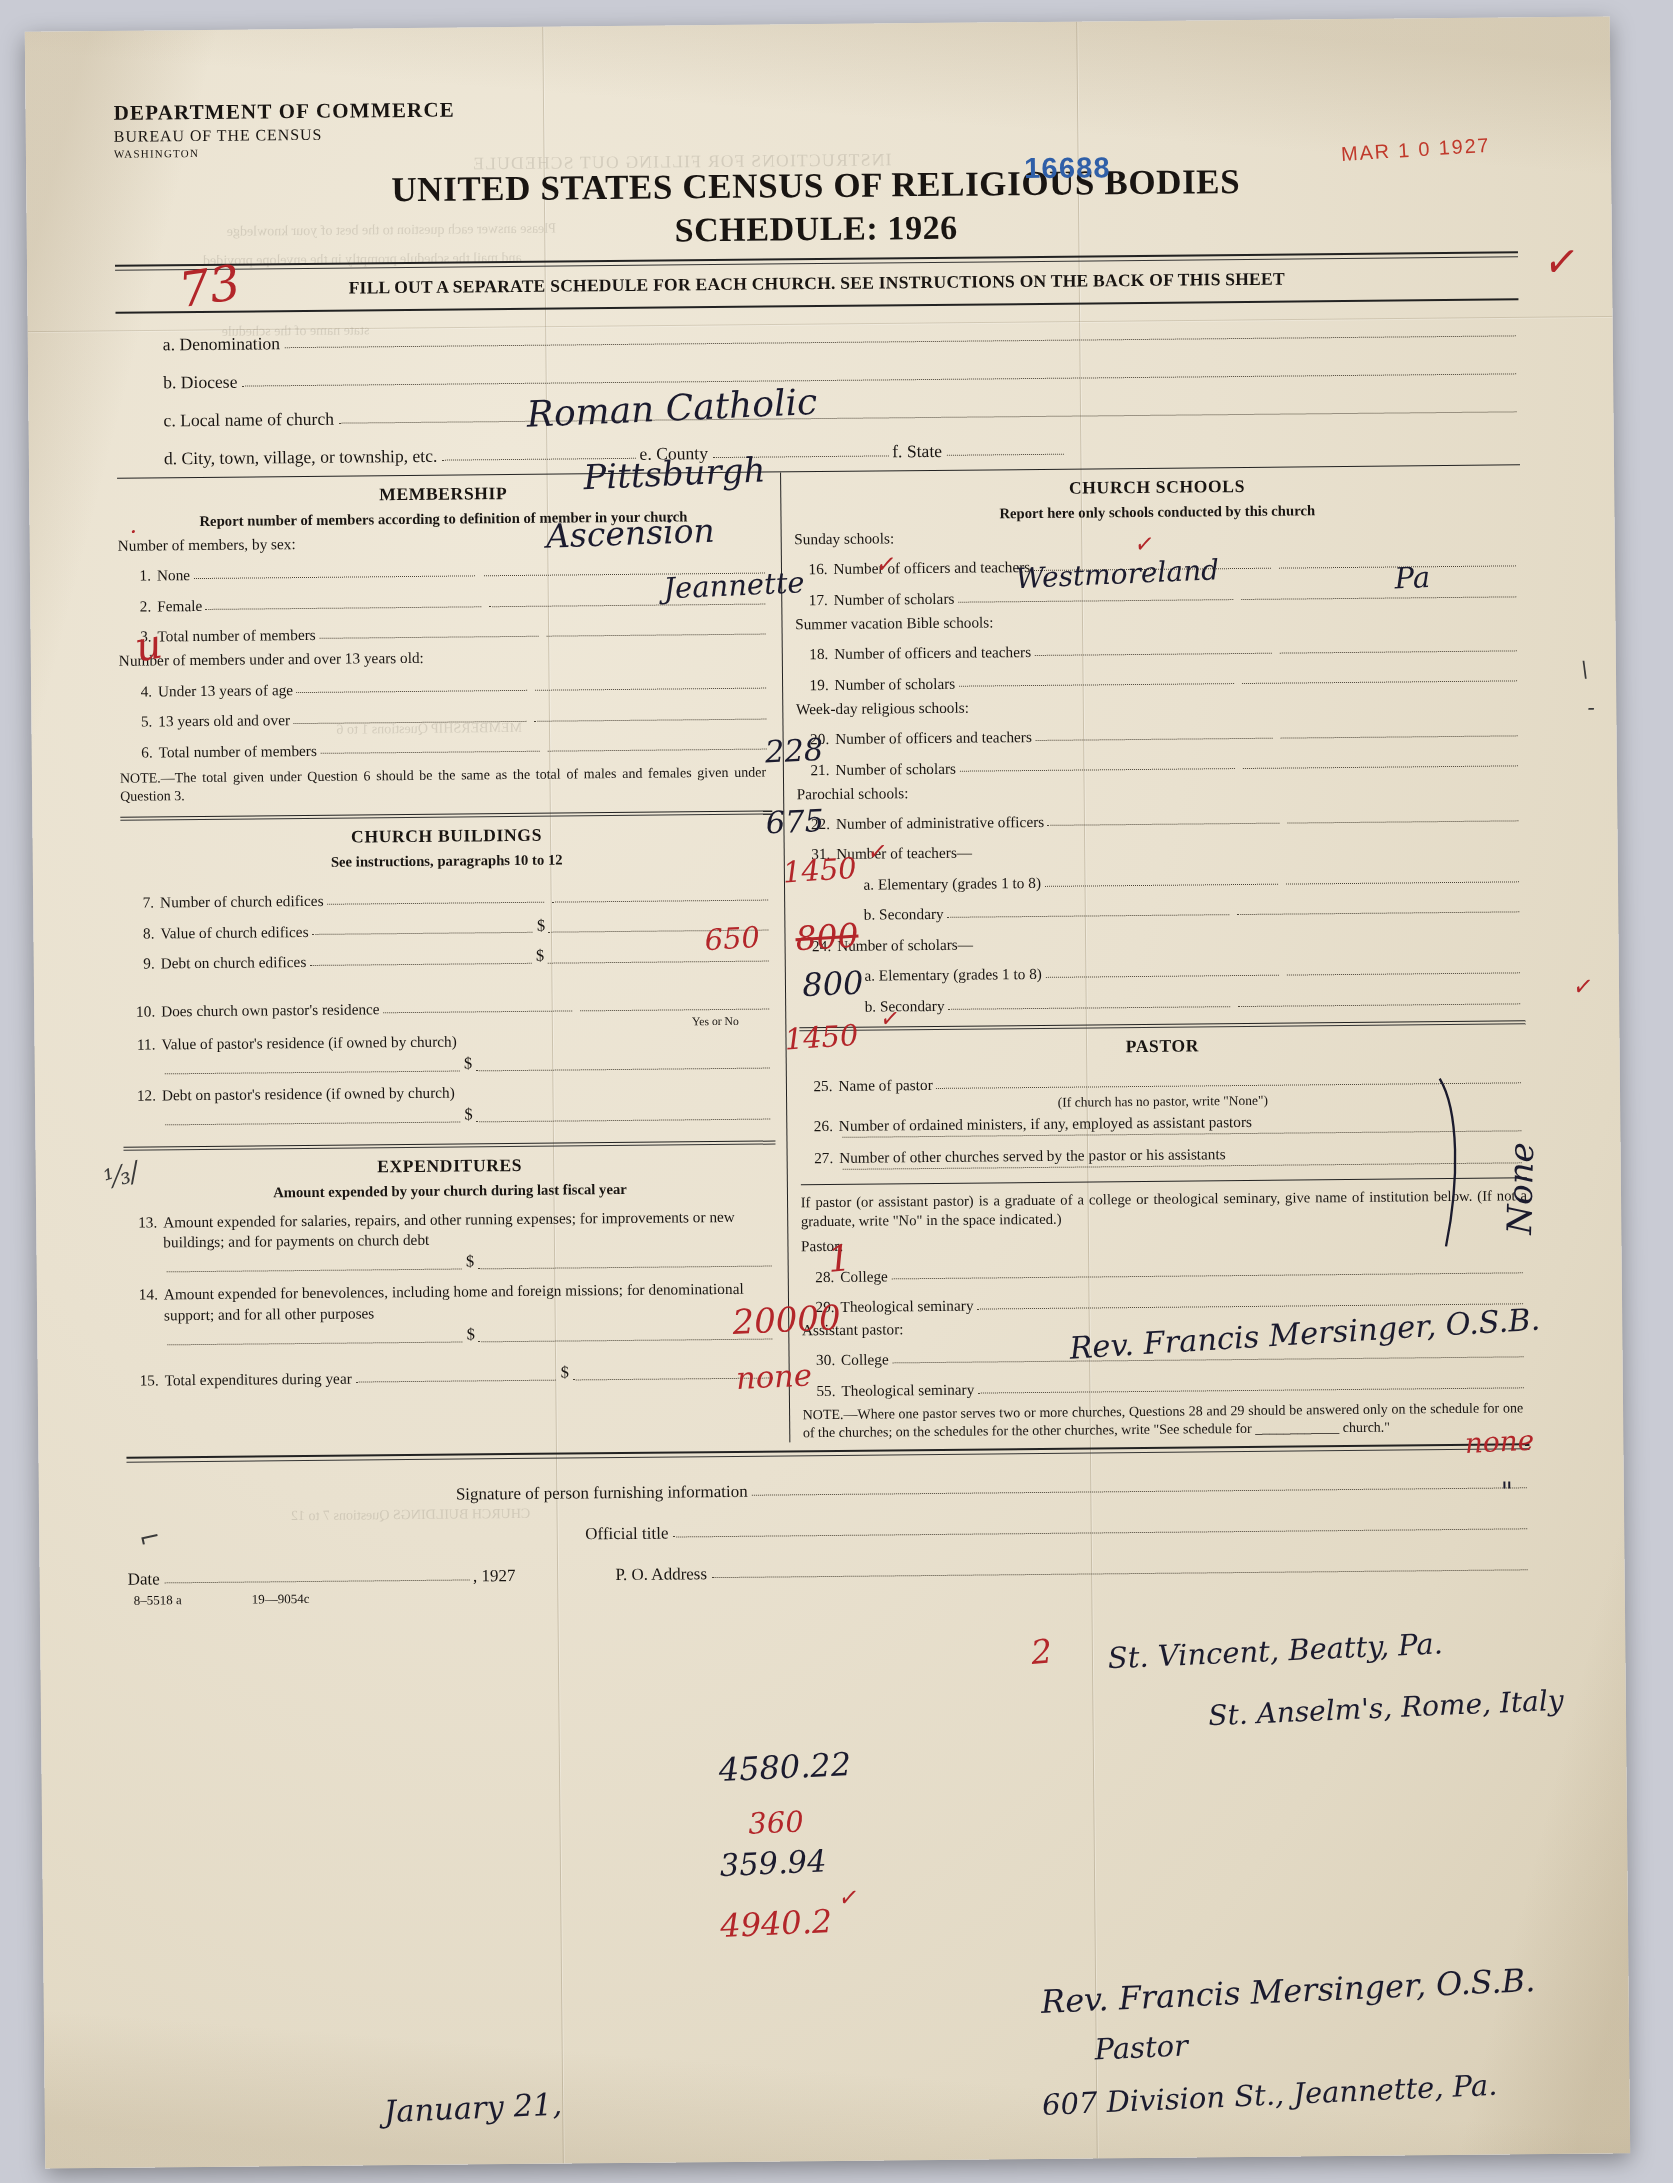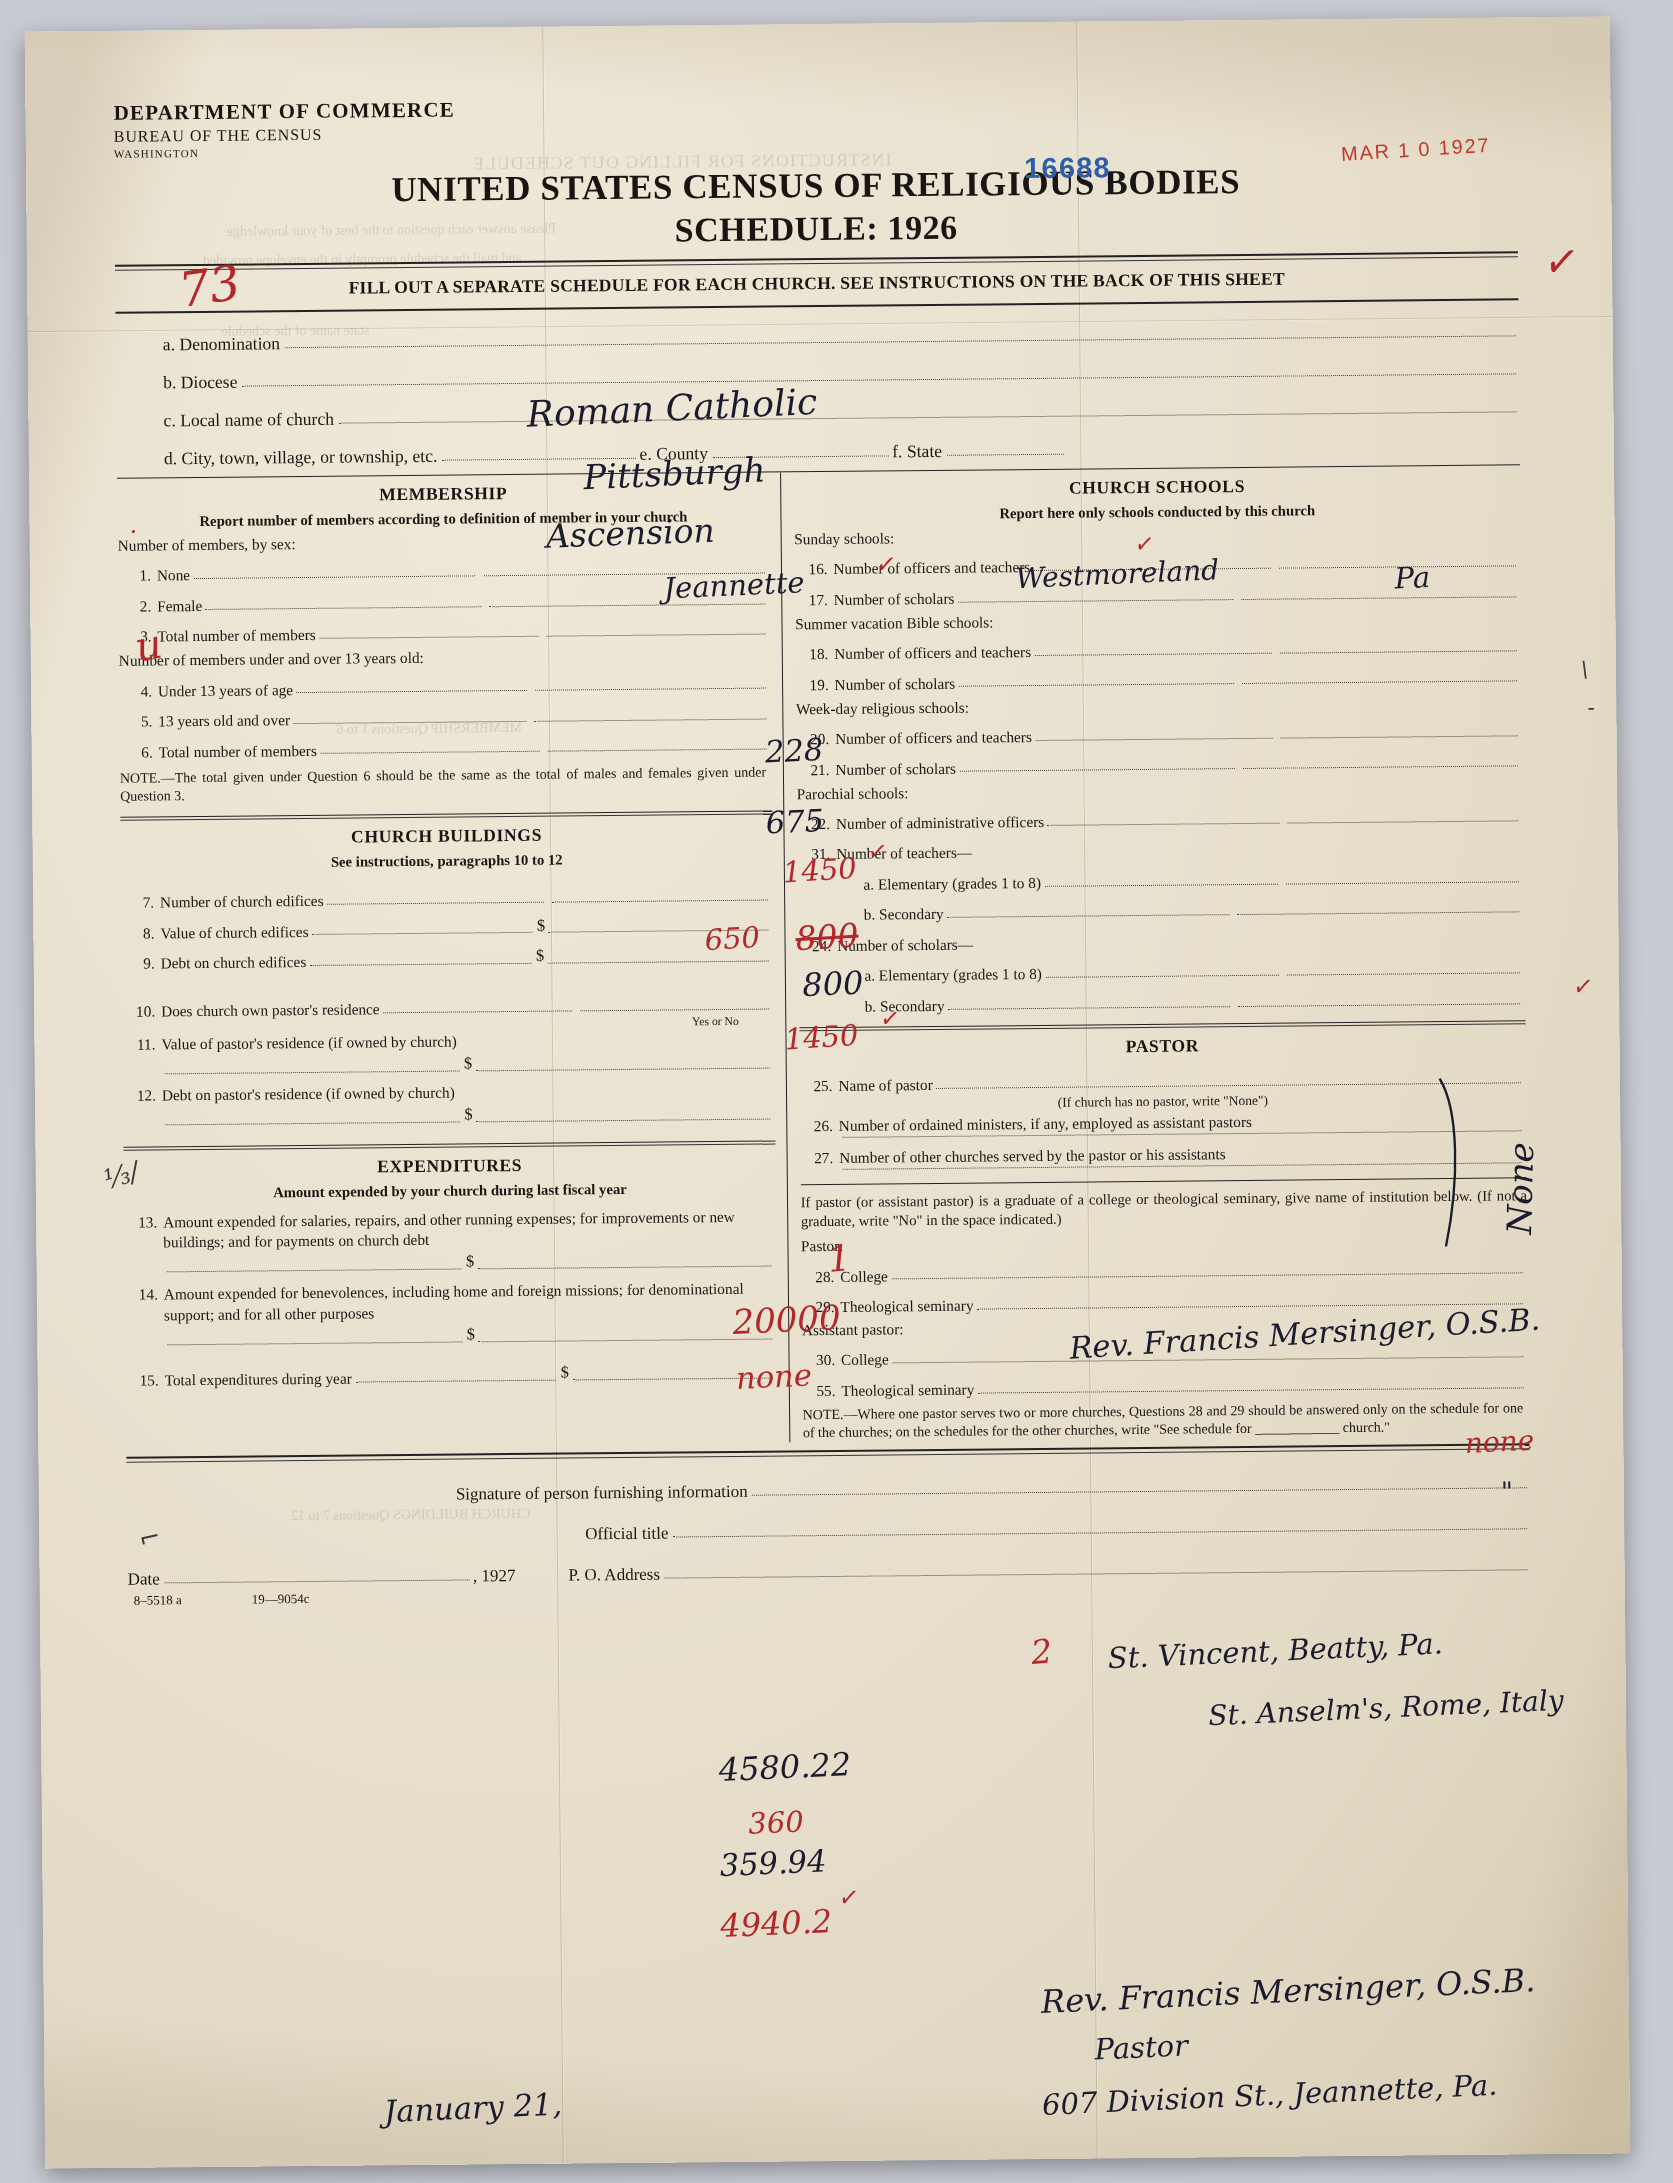--- a/index.html
+++ b/index.html
@@ -677,21 +677,21 @@
       </div>
       <div class="frow">
         <span style="white-space:nowrap; padding-left:129px;">Official title</span>
         <span class="dotfill"></span>
       </div>
       <div class="date-row">
         <span style="white-space:nowrap;">Date</span>
         <span class="dotfill" style="max-width:305px;"></span>
         <span style="white-space:nowrap;">, 1927</span>
         <span style="width:53px;"></span>
-        <span style="white-space:nowrap;">P. O. Address</span>
+        <span style="white-space:nowrap;margin-left:47px;">P. O. Address</span>
         <span class="dotfill"></span>
       </div>
       <div class="formnum">
         <span>8–5518 a</span>
         <span>19—9054c</span>
       </div>
     </div>
 
   </div>
 

